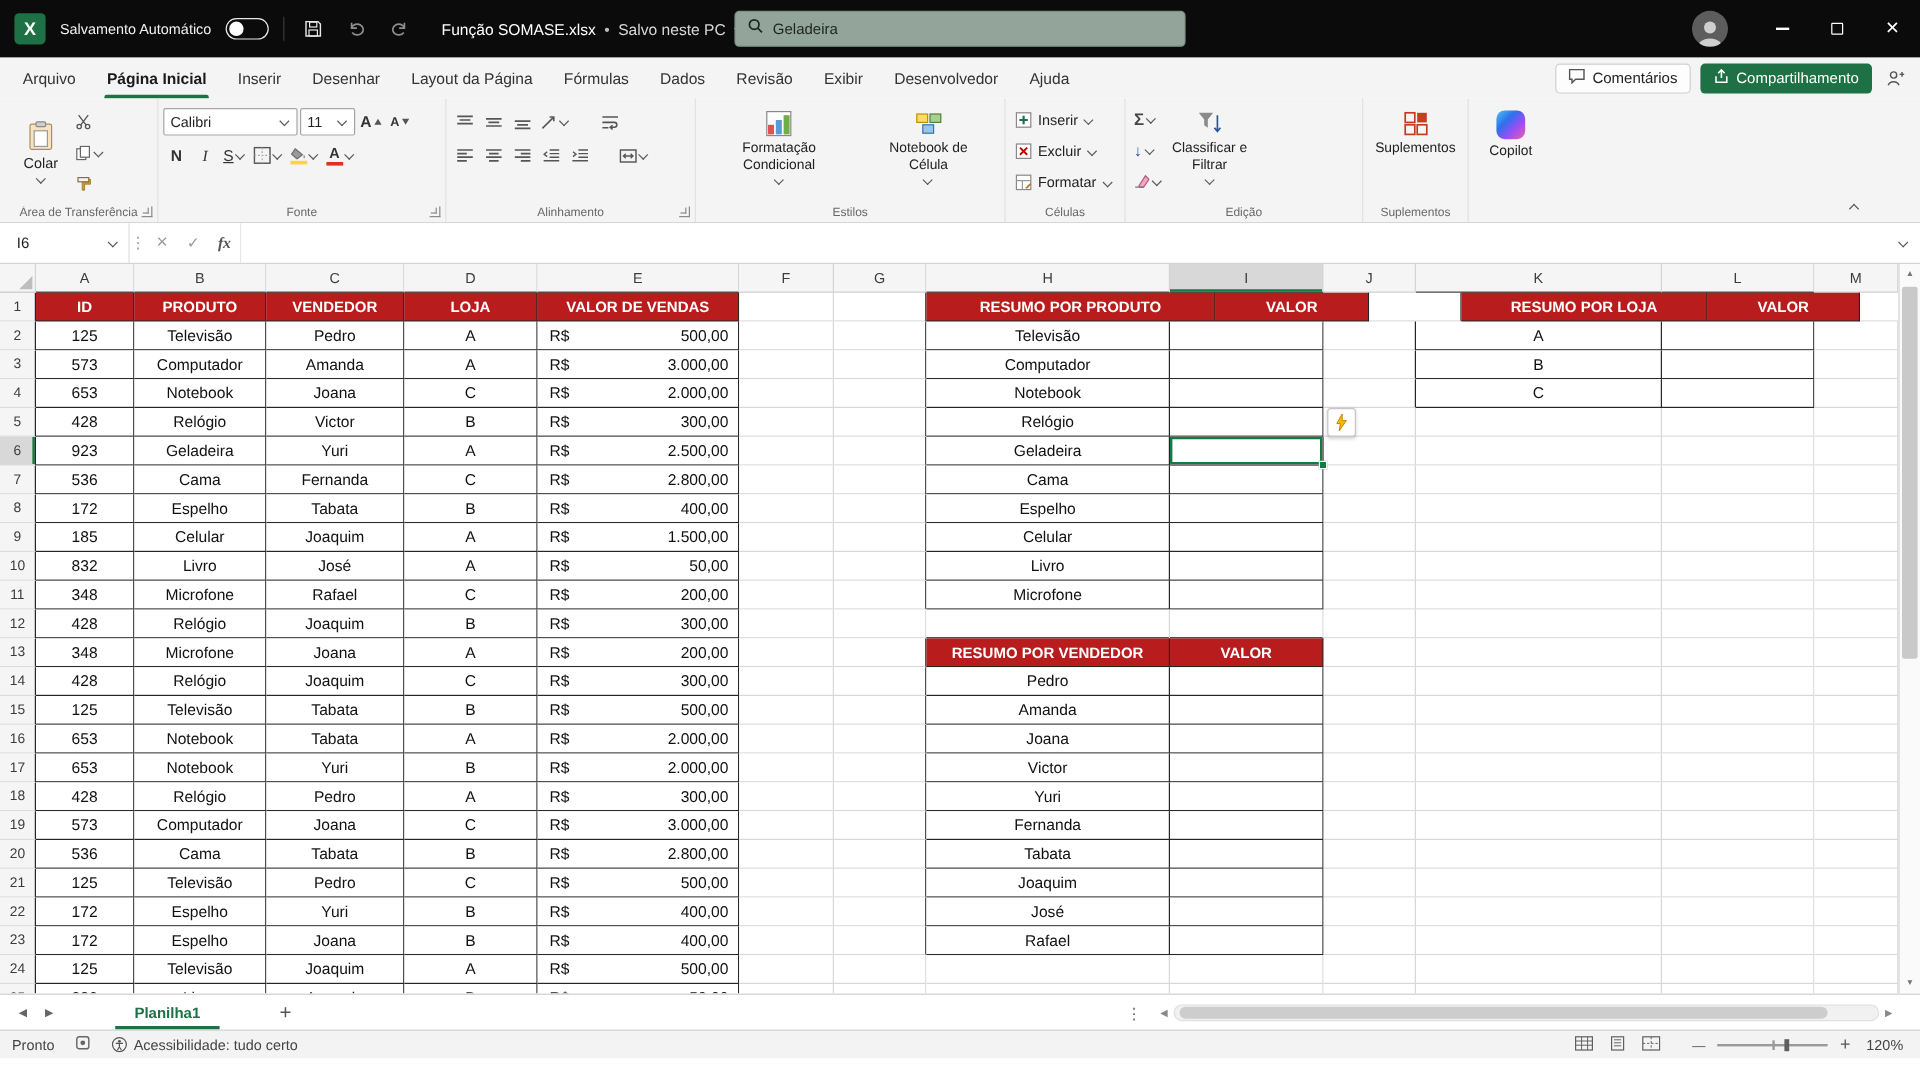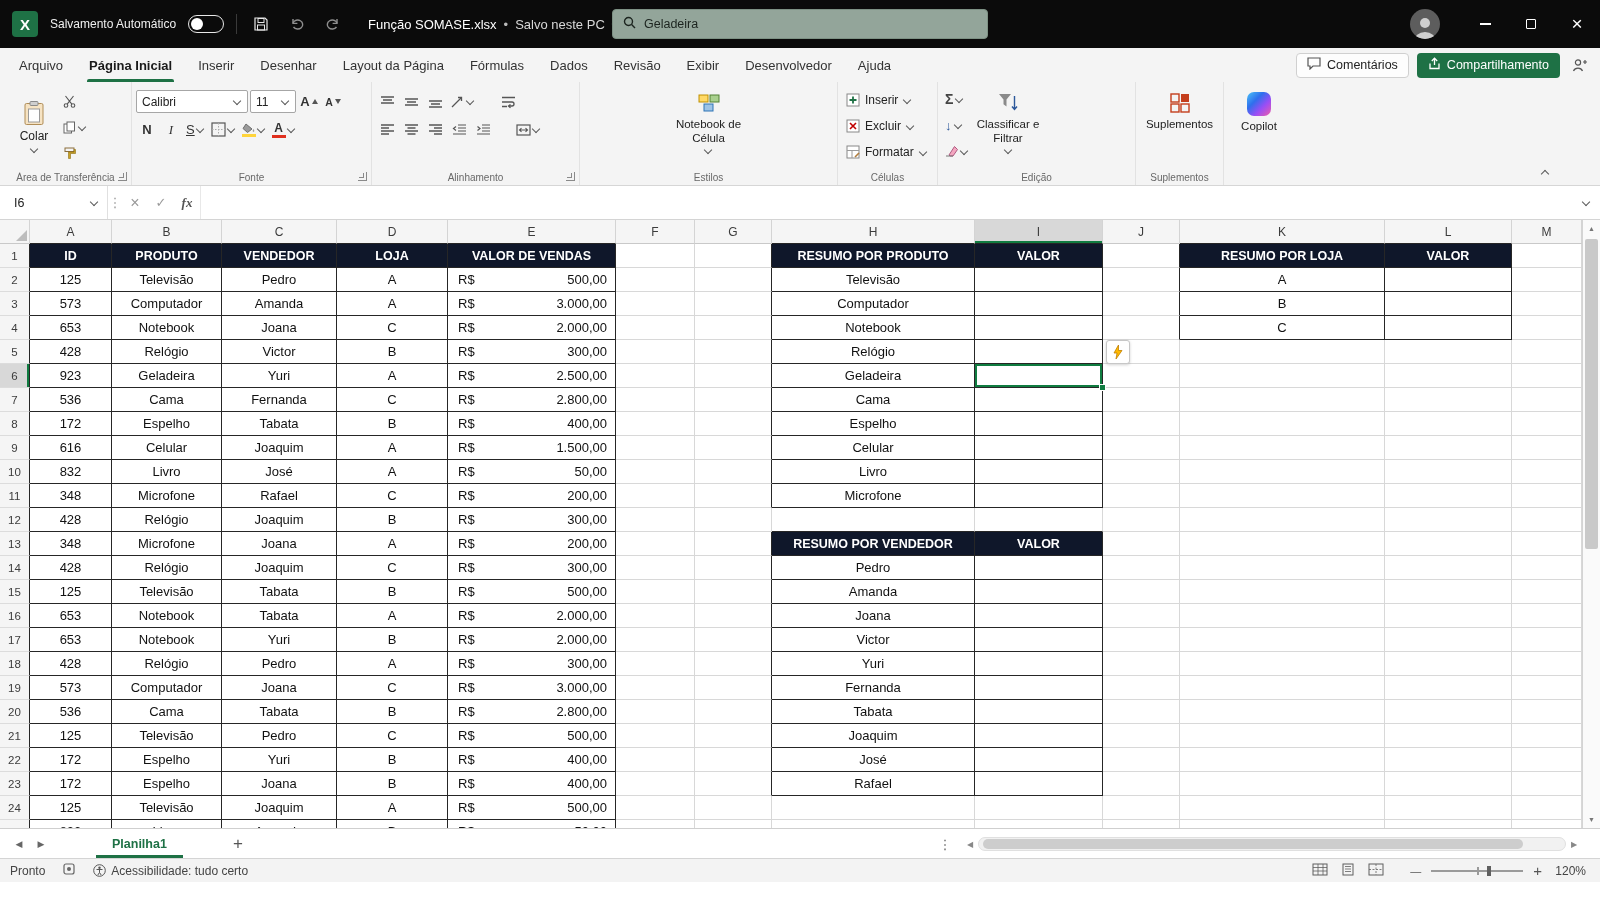--- a/index.html
+++ b/index.html
@@ -92,21 +92,21 @@
   .gridhead{display:flex;height:24px;}
   .ch{height:24px;background:#f5f5f5;border-right:1px solid #d4d4d4;border-bottom:1px solid #c9c9c9;display:flex;align-items:center;justify-content:center;font-size:12px;color:#3c3c3c;flex:0 0 auto;}
   .ch.corner{width:30px;position:relative;}
   .ch.corner::after{content:"";position:absolute;right:2px;bottom:2px;border-left:11px solid transparent;border-bottom:11px solid #bdbdbd;}
   .ch.selh{background:#d8d8d8;box-shadow:inset 0 -2px 0 #107c41;}
   .grow{display:flex;height:24px;}
   .rh{width:30px;background:#f5f5f5;border-right:1px solid #d4d4d4;border-bottom:1px solid #dcdcdc;display:flex;align-items:center;justify-content:center;font-size:11.5px;color:#3c3c3c;flex:0 0 auto;}
   .rh.selh{background:#d8d8d8;box-shadow:inset -2px 0 0 #107c41;}
   .cell{height:24px;border-right:1px solid #d8d8d8;border-bottom:1px solid #d8d8d8;font-size:13px;color:#111;display:flex;align-items:center;flex:0 0 auto;position:relative;padding:0 3px;white-space:nowrap;overflow:hidden;background:#fff;}
   .cell.ctr{justify-content:center;}
-  .cell.dhdr{background:#0f172a;color:#fff;font-weight:bold;justify-content:center;font-size:12.5px;}
+  .cell.dhdr{background:#b91c1c;color:#fff;font-weight:bold;justify-content:center;font-size:12.5px;}
   .cell.acc{justify-content:space-between;padding:0 8px 0 10px;}
   .selcell{box-shadow:inset 0 0 0 2px #107c41;overflow:visible;z-index:2;}
   .fillh{position:absolute;right:-4px;bottom:-4px;width:7px;height:7px;background:#107c41;border:1.5px solid #fff;z-index:3;}
 
   .quickbtn{position:absolute;left:1106px;top:340px;width:24px;height:24px;background:#fff;border:1px solid #c7c7c7;border-radius:3px;box-shadow:0 1px 3px rgba(0,0,0,.18);display:flex;align-items:center;justify-content:center;z-index:5;}
 
   .vscroll{position:absolute;left:1582px;top:220px;width:18px;height:608px;background:#fafafa;border-left:1px solid #d4d4d4;}
   .varrow{height:17px;display:flex;align-items:center;justify-content:center;}
   .varrow.up::after{content:"▲";font-size:7px;color:#777;}
   .varrow.down{position:absolute;bottom:0;left:0;right:0;}
@@ -414,20 +414,30 @@
           </svg>
           <span class="chev"></span>
         </div>
     </div>
     <div class="rlabel">Alinhamento</div>
     <div class="launcher"></div>
   </div>
 
 
   <div class="rgroup" style="width:258px;display:flex;justify-content:space-around;">
+    <div class="bb" style="width:86px">
+      <svg width="24" height="22" viewBox="0 0 24 22">
+          <rect x="2" y="1" width="20" height="20" fill="#fff" stroke="#888"></rect>
+          <rect x="3" y="12" width="5" height="8" fill="#e05252"></rect>
+          <rect x="9.5" y="8" width="5" height="12" fill="#5b9bd5"></rect>
+          <rect x="16" y="4" width="5" height="16" fill="#70ad47"></rect>
+        </svg>
+      <span class="btxt">Formatação Condicional</span>
+      <span class="chev"></span>
+    </div>
     <div class="bb" style="width:74px">
       <svg width="24" height="22" viewBox="0 0 24 22">
           <rect x="2" y="3" width="9" height="7" fill="#ffd966" stroke="#bf9000"></rect>
           <rect x="13" y="3" width="9" height="7" fill="#a9d08e" stroke="#538135"></rect>
           <rect x="7" y="12" width="9" height="7" fill="#9dc3e6" stroke="#2e75b6"></rect>
         </svg>
       <span class="btxt">Notebook de Célula</span>
       <span class="chev"></span>
     </div>
     <div class="rlabel">Estilos</div>
@@ -551,21 +561,21 @@
   <div>
       <div class="grow">
         <div class="rh" style="border-right-color: rgb(38, 38, 38);">1</div>
         <div class="cell dhdr" style="width: 82px; border-right-color: rgb(38, 38, 38); border-bottom-color: rgb(38, 38, 38);">ID</div>
         <div class="cell dhdr" style="width: 110px; border-right-color: rgb(38, 38, 38); border-bottom-color: rgb(38, 38, 38);">PRODUTO</div>
         <div class="cell dhdr" style="width: 115px; border-right-color: rgb(38, 38, 38); border-bottom-color: rgb(38, 38, 38);">VENDEDOR</div>
         <div class="cell dhdr" style="width: 111px; border-right-color: rgb(38, 38, 38); border-bottom-color: rgb(38, 38, 38);">LOJA</div>
         <div class="cell dhdr" style="width: 168px; border-right-color: rgb(38, 38, 38); border-bottom-color: rgb(38, 38, 38);">VALOR DE VENDAS</div>
         <div class="cell" style="width: 79px; border-right-color: rgb(216, 216, 216); border-bottom-color: rgb(216, 216, 216);"></div>
         <div class="cell" style="width: 77px; border-right-color: rgb(38, 38, 38); border-bottom-color: rgb(216, 216, 216);"></div>
-        <div class="cell dhdr" style="width: 203px; border-right-color: rgb(38, 38, 38); border-bottom-color: rgb(38, 38, 38);">RESUMO POR PRODUTO</div>
+        <div class="cell dhdr" style="width: 241px; border-right-color: rgb(38, 38, 38); border-bottom-color: rgb(38, 38, 38);">RESUMO POR PRODUTO</div>
         <div class="cell dhdr" style="width: 128px; border-right-color: rgb(38, 38, 38); border-bottom-color: rgb(38, 38, 38);">VALOR</div>
         <div class="cell" style="width: 77px; border-right-color: rgb(38, 38, 38); border-bottom-color: rgb(216, 216, 216);"></div>
         <div class="cell dhdr" style="width: 205px; border-right-color: rgb(38, 38, 38); border-bottom-color: rgb(38, 38, 38);">RESUMO POR LOJA</div>
         <div class="cell dhdr" style="width: 127px; border-right-color: rgb(38, 38, 38); border-bottom-color: rgb(38, 38, 38);">VALOR</div>
         <div class="cell" style="width: 70px; border-right-color: rgb(216, 216, 216); border-bottom-color: rgb(216, 216, 216);"></div>
       </div>
       <div class="grow">
         <div class="rh" style="border-right-color: rgb(38, 38, 38);">2</div>
         <div class="cell ctr" style="width: 82px; border-right-color: rgb(38, 38, 38); border-bottom-color: rgb(38, 38, 38);">125</div>
         <div class="cell ctr" style="width: 110px; border-right-color: rgb(38, 38, 38); border-bottom-color: rgb(38, 38, 38);">Televisão</div>
@@ -695,21 +705,21 @@
         <div class="cell" style="width: 77px; border-right-color: rgb(38, 38, 38); border-bottom-color: rgb(216, 216, 216);"></div>
         <div class="cell ctr" style="width: 203px; border-right-color: rgb(38, 38, 38); border-bottom-color: rgb(38, 38, 38);">Espelho</div>
         <div class="cell" style="width: 128px; border-right-color: rgb(38, 38, 38); border-bottom-color: rgb(38, 38, 38);"></div>
         <div class="cell" style="width: 77px; border-right-color: rgb(216, 216, 216); border-bottom-color: rgb(216, 216, 216);"></div>
         <div class="cell" style="width: 205px; border-right-color: rgb(216, 216, 216); border-bottom-color: rgb(216, 216, 216);"></div>
         <div class="cell" style="width: 127px; border-right-color: rgb(216, 216, 216); border-bottom-color: rgb(216, 216, 216);"></div>
         <div class="cell" style="width: 70px; border-right-color: rgb(216, 216, 216); border-bottom-color: rgb(216, 216, 216);"></div>
       </div>
       <div class="grow">
         <div class="rh" style="border-right-color: rgb(38, 38, 38);">9</div>
-        <div class="cell ctr" style="width: 82px; border-right-color: rgb(38, 38, 38); border-bottom-color: rgb(38, 38, 38);">616</div>
+        <div class="cell ctr" style="width: 82px; border-right-color: rgb(38, 38, 38); border-bottom-color: rgb(38, 38, 38);">185</div>
         <div class="cell ctr" style="width: 110px; border-right-color: rgb(38, 38, 38); border-bottom-color: rgb(38, 38, 38);">Celular</div>
         <div class="cell ctr" style="width: 115px; border-right-color: rgb(38, 38, 38); border-bottom-color: rgb(38, 38, 38);">Joaquim</div>
         <div class="cell ctr" style="width: 111px; border-right-color: rgb(38, 38, 38); border-bottom-color: rgb(38, 38, 38);">A</div>
         <div class="cell acc" style="width: 168px; border-right-color: rgb(38, 38, 38); border-bottom-color: rgb(38, 38, 38);">
           <span class="cur">R$</span>
           <span class="val">1.500,00</span>
         </div>
         <div class="cell" style="width: 79px; border-right-color: rgb(216, 216, 216); border-bottom-color: rgb(216, 216, 216);"></div>
         <div class="cell" style="width: 77px; border-right-color: rgb(38, 38, 38); border-bottom-color: rgb(216, 216, 216);"></div>
         <div class="cell ctr" style="width: 203px; border-right-color: rgb(38, 38, 38); border-bottom-color: rgb(38, 38, 38);">Celular</div>

